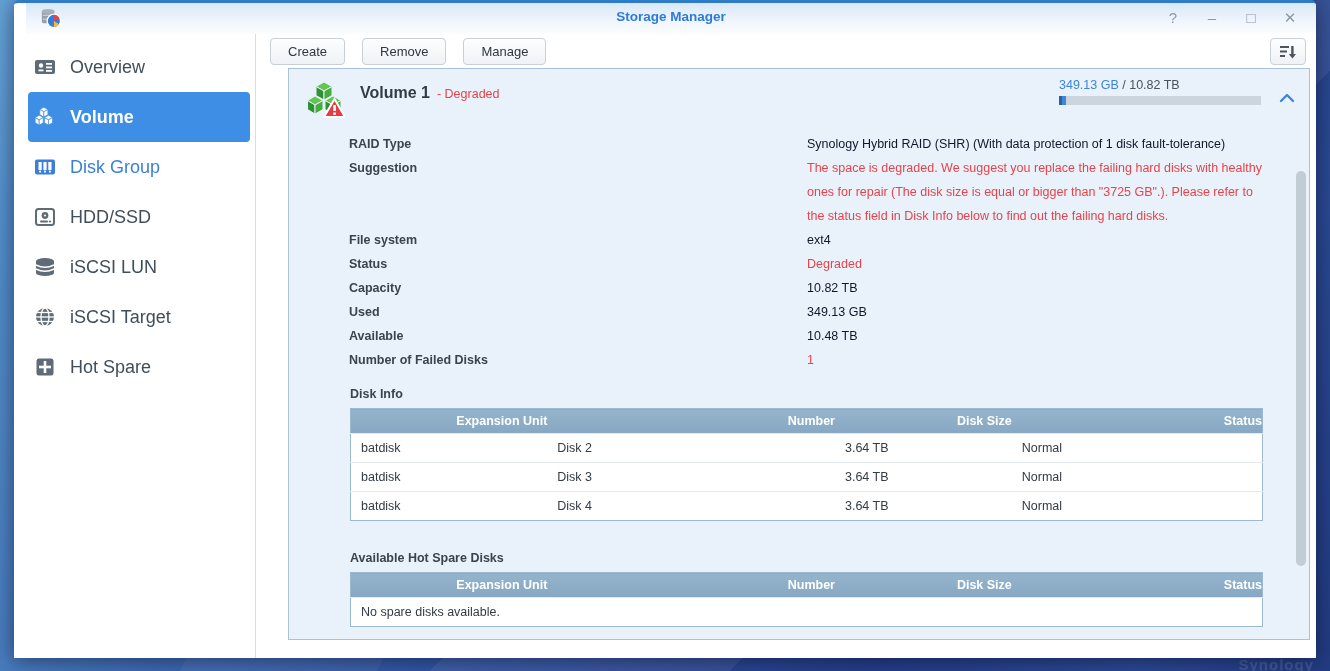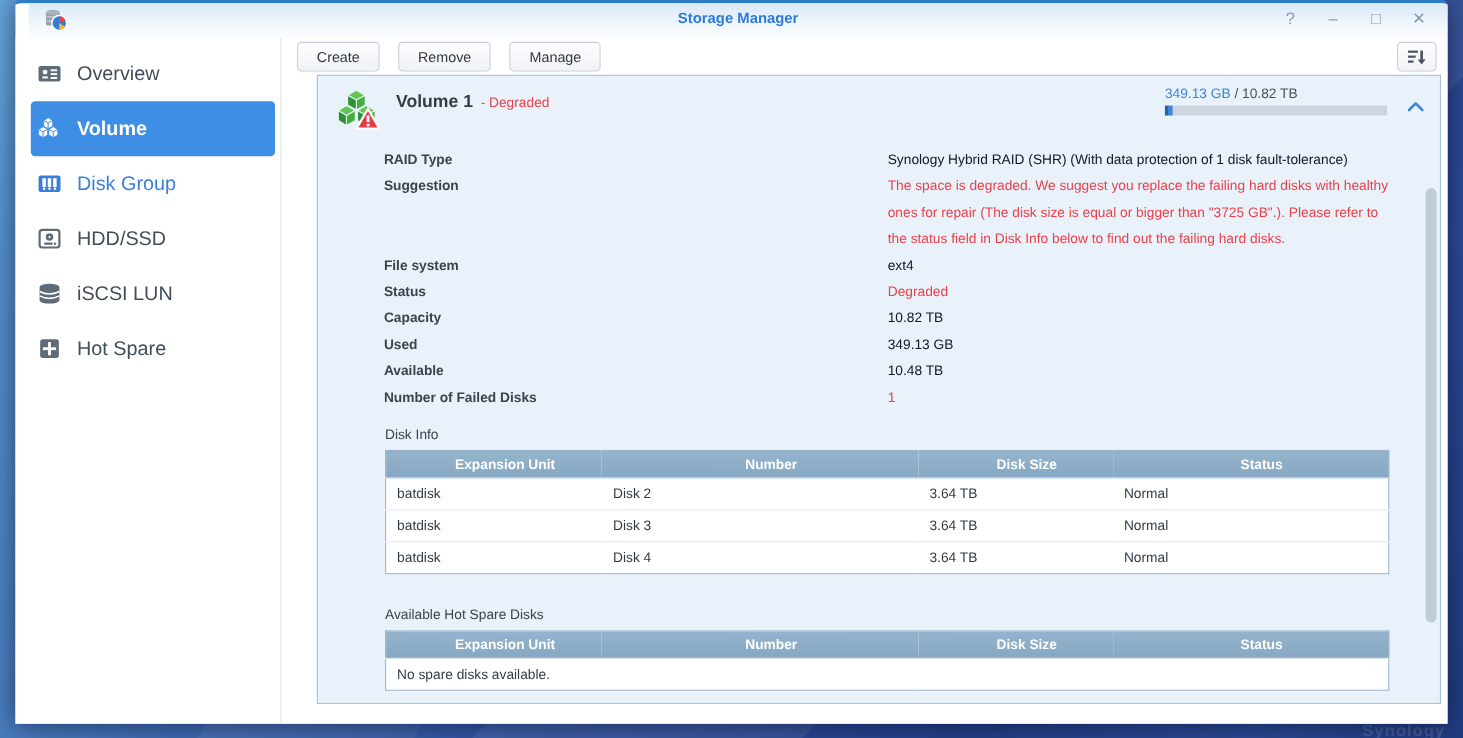--- a/index.html
+++ b/index.html
@@ -70,26 +70,26 @@
   .usage-bar { margin-top:4px; height:9px; background:#ccd5dd; }
   .usage-fill { height:100%; background:linear-gradient(90deg,#27649f 0 3px,#3f86d3 3px); }
   .collapse { position:absolute; top:20px; right:14px; cursor:pointer; }
 
   .details { margin:10px 0 0 60px; }
   .d-row { display:flex; font-size:12.5px; line-height:24px; }
   .d-label { width:458px; font-weight:bold; color:#3a434e; flex:none; }
   .d-value { max-width:466px; color:#0f172a; }
   .tone-red { color:#e8424a; }
 
-  .sec-title { margin:15px 0 7px 61px; font-size:12.5px; font-weight:normal; color:#3a434e; }
+  .sec-title { margin:15px 0 7px 61px; font-size:12.5px; font-weight:bold; color:#3a434e; }
   .sec-title.hs { margin-top:30px; }
   table.disk { margin-left:61px; width:913px; border-collapse:collapse;
     background:#fff; border:1px solid #9db9cf; font-size:12.5px; }
   table.disk th { background:linear-gradient(#95b4cc,#86a7c2); color:#fff;
-    font-weight:bold; height:25px; text-align:center; padding:0 0 0 20px; }
+    font-weight:bold; height:25px; text-align:right; padding:0 0 0 20px; }
   table.disk td { height:29px; padding-left:10px; color:#333b44;
     border-top:1px solid #e4e9ee; }
   .cell-status { color:#1fa41f; }
   .empty-cell { color:#333b44; padding-left:12px; }
 
   .scrollbar { position:absolute; top:46px; right:3px; bottom:6px; width:10px; }
   .scroll-thumb { position:absolute; top:56px; width:10px; height:395px;
     background:#c2ccd5; border-radius:5px; cursor:pointer; }
 </style>
 </head>
@@ -193,20 +193,32 @@
             <rect x="2" y="5" width="18" height="12" fill="#5f6b76"></rect>
             <ellipse cx="11" cy="5" rx="9" ry="3" fill="#5f6b76"></ellipse>
             <ellipse cx="11" cy="17" rx="9" ry="3" fill="#5f6b76"></ellipse>
             <path d="M2 9 Q11 13.5 20 9" stroke="#fff" stroke-width="1.4" fill="none"></path>
             <path d="M2 13 Q11 17.5 20 13" stroke="#fff" stroke-width="1.4" fill="none"></path>
           </svg>
         </span>
         <span>iSCSI LUN</span>
       </div>
 
+      <div class="side-item">
+        <span class="ic">
+          <svg width="22" height="22" viewBox="0 0 22 22">
+            <circle cx="11" cy="11" r="9" fill="#5f6b76"></circle>
+            <ellipse cx="11" cy="11" rx="4" ry="9" fill="none" stroke="#fff" stroke-width="1.3"></ellipse>
+            <line x1="2" y1="11" x2="20" y2="11" stroke="#fff" stroke-width="1.3"></line>
+            <line x1="3.2" y1="6.5" x2="18.8" y2="6.5" stroke="#fff" stroke-width="1.3"></line>
+            <line x1="3.2" y1="15.5" x2="18.8" y2="15.5" stroke="#fff" stroke-width="1.3"></line>
+          </svg>
+        </span>
+        <span>iSCSI Target</span>
+      </div>
 
       <div class="side-item">
         <span class="ic">
           <svg width="22" height="22" viewBox="0 0 22 22">
             <rect x="2.5" y="2.5" width="17" height="17" rx="2.5" fill="#5f6b76"></rect>
             <rect x="9.7" y="5" width="2.6" height="12" fill="#fff"></rect>
             <rect x="5" y="9.7" width="12" height="2.6" fill="#fff"></rect>
           </svg>
         </span>
         <span>Hot Spare</span>

